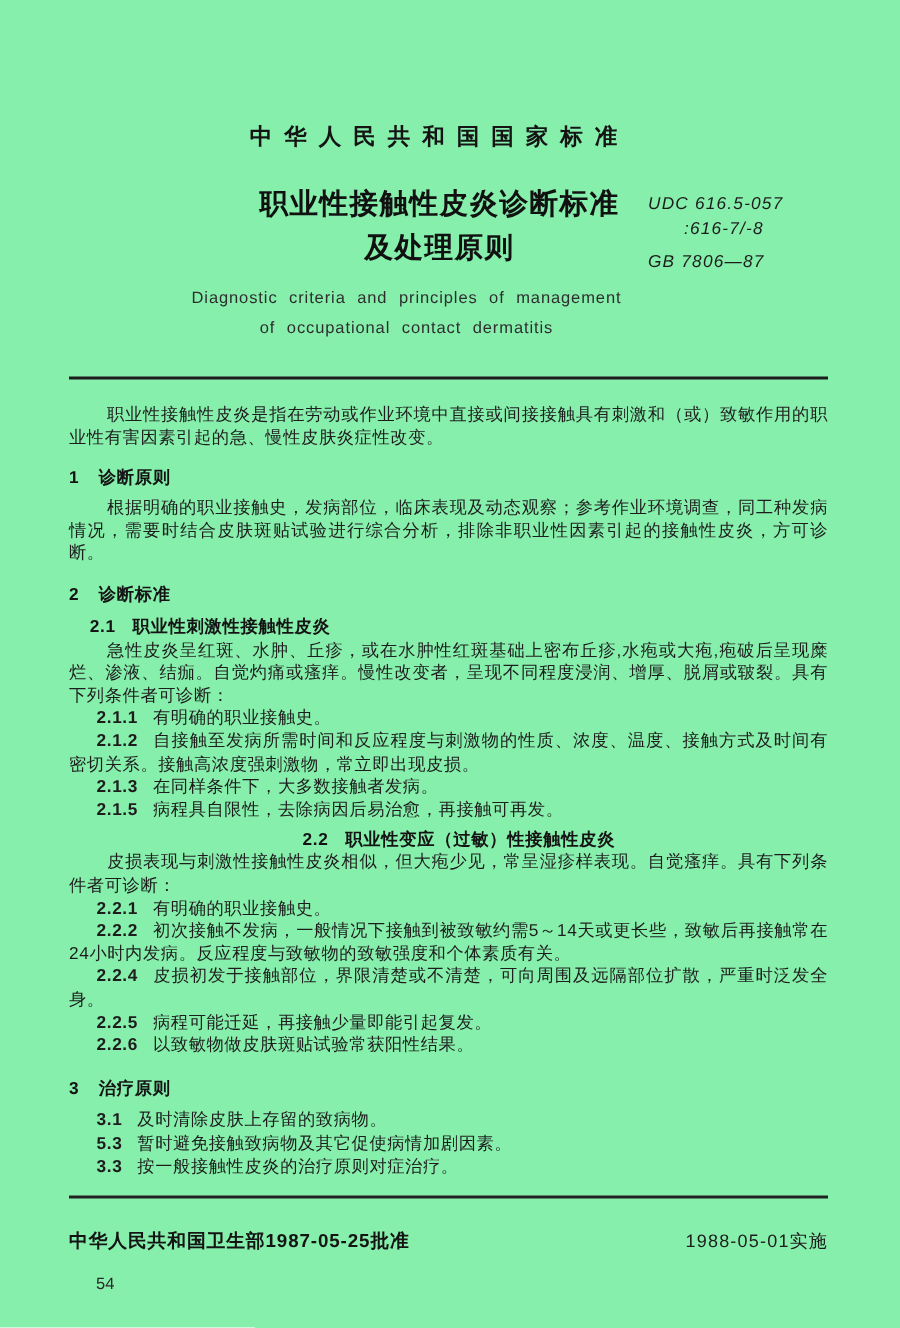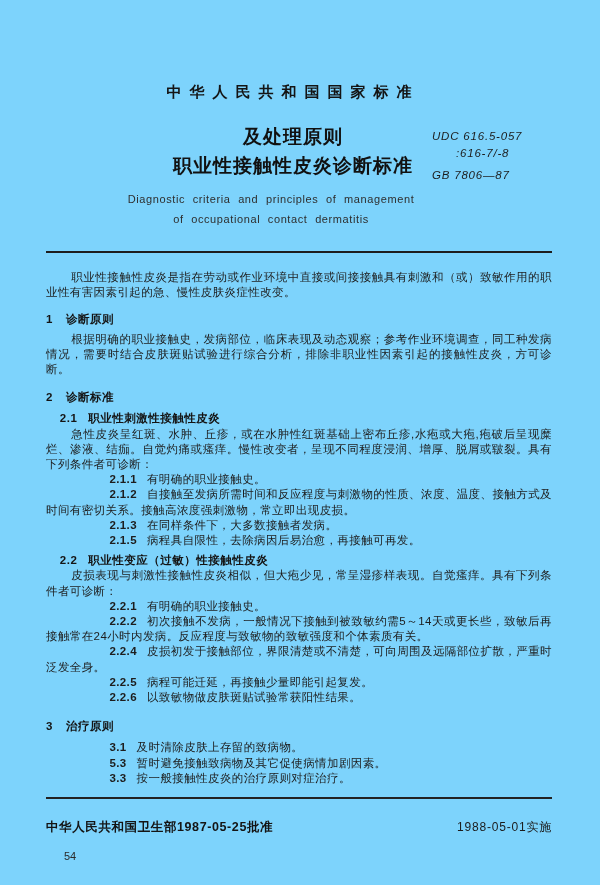--- a/index.html
+++ b/index.html
@@ -1,20 +1,20 @@
 <!DOCTYPE html>
 <html><head>
 <meta charset="utf-8">
 <style>
   html, body { margin: 0; padding: 0; background: #ffffff; }
   .page {
     position: relative;
     width: 600px;
     height: 885px;
-    background: #7dd3fc;
+    background: #86efac;
     font-family: "Liberation Sans", sans-serif;
     color: #1b1b1b;
     box-sizing: border-box;
     padding: 0 48px 0 46px;
     overflow: hidden;
   }
 
   
   .std-header {
     margin-top: 84px;
@@ -104,23 +104,23 @@
     letter-spacing: 0.5px;
   }
   .sub-heading .hnum { margin-right: 11px; margin-top: 28px; }
   p.after-h { margin-top: 4px; }
   p.clause {
     margin: 0;
     text-indent: 1.6em;
     text-align: justify;
     letter-spacing: 0.4px;
   }
-  .cnum { font-weight: bold; margin-right: 10px; white-space: nowrap; margin-left: 45px; }
+  .cnum { font-weight: bold; margin-right: 10px; white-space: nowrap; }
   .gap-s { margin-top: 13px; }
-  .gap-xs { margin-top: 5px; }
+  .gap-xs { margin-top: 5px; text-align: center; }
   .gap-items { margin-top: 6px; }
 
   
   .footer-rule {
     margin-top: 11px;
     border-top: 2px solid #222;
     height: 0;
   }
   .footer-row {
     padding-top: 20px;
@@ -147,22 +147,22 @@
   }
 </style>
 </head>
 <body>
 
 <div class="page">
 
   <div class="std-header">中华人民共和国国家标准</div>
 
   <div class="title-block">
+    <div class="title-line">职业性接触性皮炎诊断标准</div>
     <div class="title-line">及处理原则</div>
-    <div class="title-line">职业性接触性皮炎诊断标准</div>
   </div>
 
   <div class="udc-block">
     <div>UDC 616.5-057</div>
     <div class="udc-line2">:616-7/-8</div>
     <div class="gb-line">GB 7806—87</div>
   </div>
 
   <div class="en-title">
     <div>Diagnostic criteria and principles of management</div>

